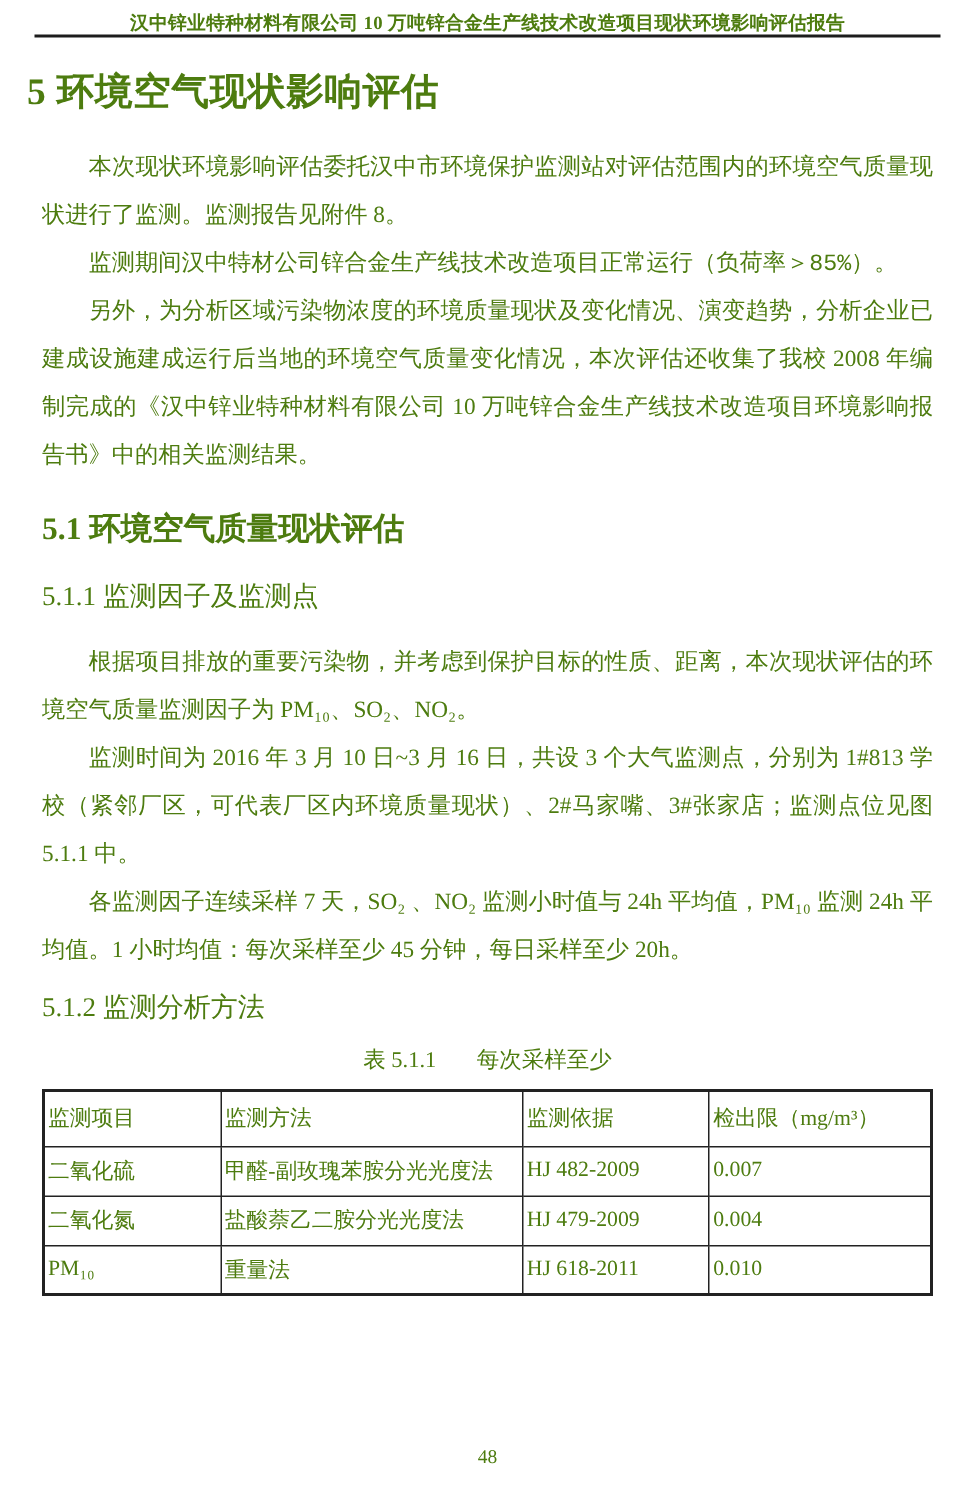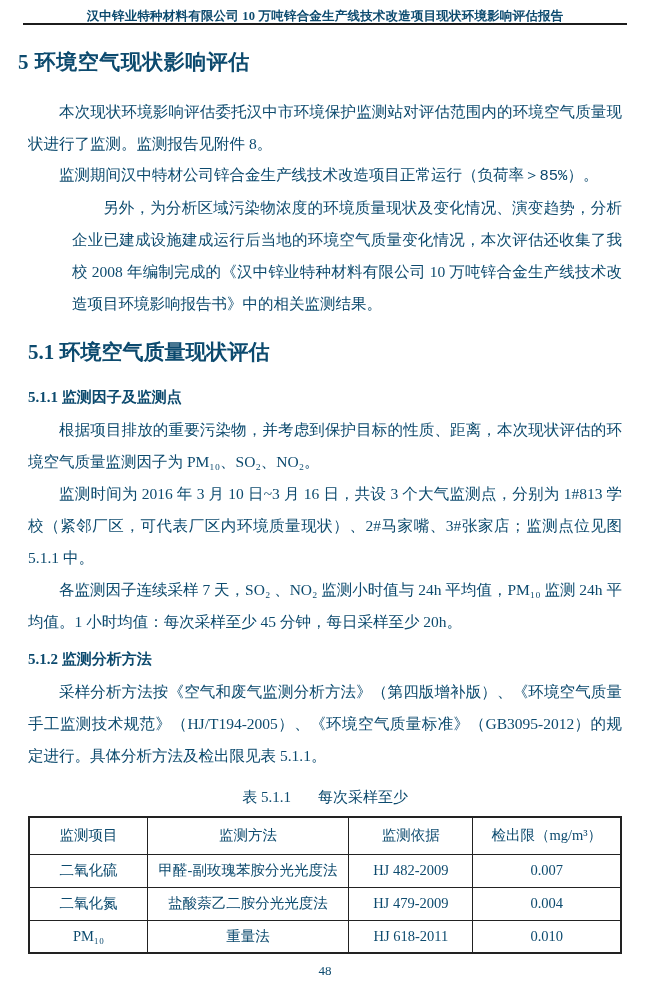--- a/index.html
+++ b/index.html
@@ -2,91 +2,91 @@
 <html lang="zh"><head>
 <meta charset="utf-8">
 <style>
   html, body { margin: 0; padding: 0; background: #ffffff; }
   .page {
     position: relative;
     width: 650px;
     height: 1003px;
     margin: 0 auto;
     background: #ffffff;
-    color: #0c4a6e;
+    color: #4d7c0f;
     font-family: "Liberation Serif", "DejaVu Serif", serif;
     box-sizing: border-box;
     padding: 0 28px;
     overflow: hidden;
   }
   .running-header {
     margin: 0 -5px;
     height: 25px;
     box-sizing: border-box;
     padding-top: 6px;
     border-bottom: 2px solid #1c1c1c;
     text-align: center;
   }
   .running-header-text {
     font-size: 12.5px;
     font-weight: bold;
     white-space: nowrap;
     letter-spacing: 0.2px;
   }
   h1.chapter {
-    font-size: 21px;
+    font-size: 25px;
     font-weight: bold;
     line-height: 30px;
     margin: 22px 0 0 -10px;
     letter-spacing: 0.5px;
   }
   p.body {
     font-size: 15.5px;
     line-height: 32px;
     text-align: justify;
     text-indent: 2em;
     margin: 0;
     overflow: hidden;
   }
   p.h64 { height: 64px; }
   p.h32 { height: 32px; font-family: Liberation Mono, monospace; }
   p.h96 { height: 96px; }
-  p.h128 { height: 128px; margin-left: 44px; }
+  p.h128 { height: 128px; }
   p.first { margin-top: 19px; }
-  p.mt6 { margin-top: 6px; }
+  p.mt6 { margin-top: 18px; }
   h2.sec {
     font-size: 21px;
     font-weight: bold;
     line-height: 24px;
     margin: 20px 0 0 0;
   }
   h3.subsec {
-    font-size: 15px;
-    font-weight: bold;
+    font-size: 18px;
+    font-weight: normal;
     line-height: 22px;
     margin: 22px 0 0 0;
   }
   h3.subsec.second { margin-top: 10px; }
   .caption {
     margin-top: 14px;
     text-align: center;
     font-size: 15px;
     line-height: 22px;
   }
   .cap-gap { display: inline-block; width: 1.8em; }
   table.methods {
     width: 100%;
     margin-top: 8px;
     border-collapse: collapse;
     border: 2px solid #222;
     table-layout: fixed;
   }
   table.methods th, table.methods td {
     border: 1px solid #222;
-    text-align: center;
+    text-align: left;
     vertical-align: middle;
     font-size: 14.5px;
     font-weight: normal;
     padding: 0 2px;
     height: 33px;
     box-sizing: border-box;
     overflow: hidden;
     white-space: nowrap;
   }
   table.methods thead th { height: 37px; }
@@ -124,21 +124,20 @@
   <h3 class="subsec">5.1.1 监测因子及监测点</h3>
 
   <p class="body mt6 h64">根据项目排放的重要污染物，并考虑到保护目标的性质、距离，本次现状评估的环境空气质量监测因子为 PM₁₀、SO₂、NO₂。</p>
 
   <p class="body h96">监测时间为 2016 年 3 月 10 日~3 月 16 日，共设 3 个大气监测点，分别为 1#813 学校（紧邻厂区，可代表厂区内环境质量现状）、2#马家嘴、3#张家店；监测点位见图 5.1.1 中。</p>
 
   <p class="body h64">各监测因子连续采样 7 天，SO₂ 、NO₂ 监测小时值与 24h 平均值，PM₁₀ 监测 24h 平均值。1 小时均值：每次采样至少 45 分钟，每日采样至少 20h。</p>
 
   <h3 class="subsec second">5.1.2 监测分析方法</h3>
 
-  <p class="body mt6 h96">采样分析方法按《空气和废气监测分析方法》（第四版增补版）、《环境空气质量手工监测技术规范》（HJ/T194-2005）、《环境空气质量标准》（GB3095-2012）的规定进行。具体分析方法及检出限见表 5.1.1。</p>
 
   <div class="caption">
     <span>表 5.1.1</span><span class="cap-gap"></span><span>每次采样至少</span>
   </div>
 
   <table class="methods">
     <colgroup>
       <col class="c1">
         <col class="c2">
         <col class="c3">

